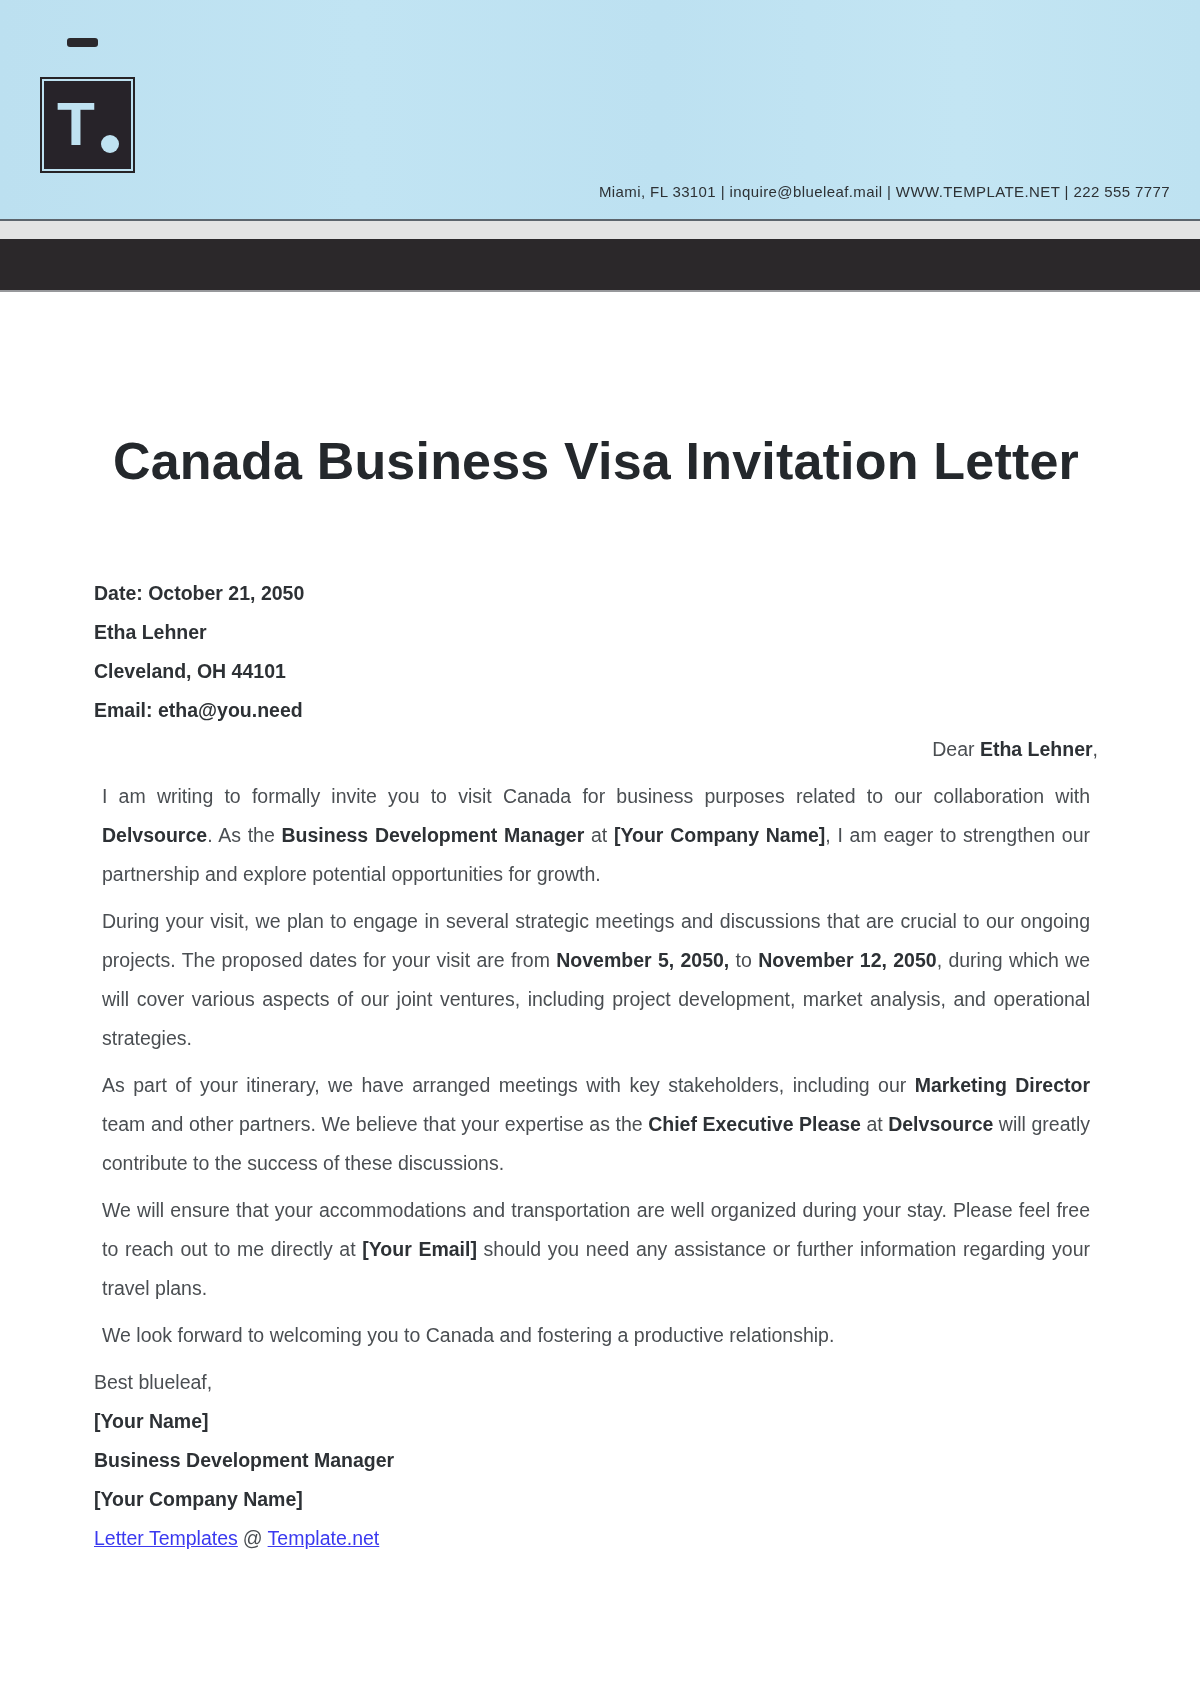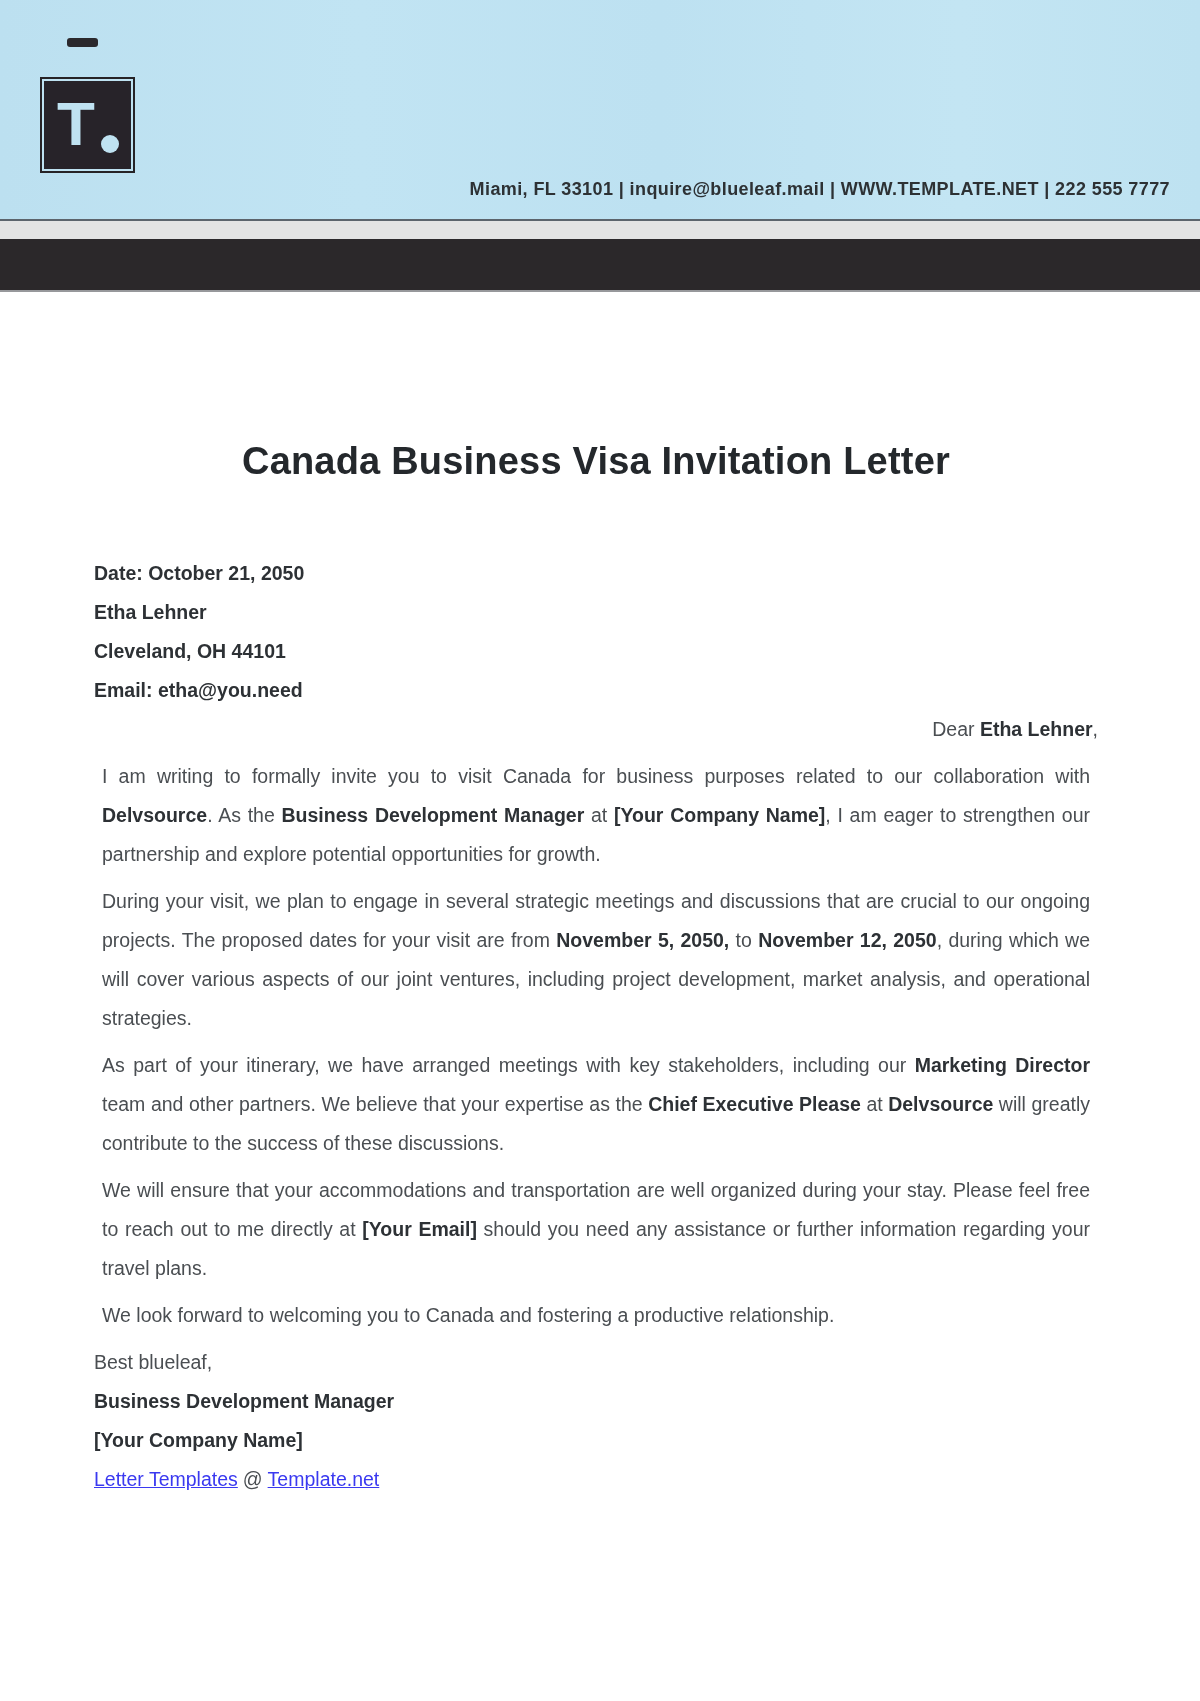--- a/index.html
+++ b/index.html
@@ -27,40 +27,40 @@
   .logo-t{
     position:absolute;left:13px;top:12px;
     font-size:62px;line-height:1;font-weight:800;color:#bfe2f1;
   }
   .logo-dot{
     position:absolute;right:12px;bottom:16px;width:18px;height:18px;
     border-radius:50%;background:#bfe2f1;
   }
   .contact{
     position:absolute;right:30px;bottom:19px;
-    font-size:18px;letter-spacing:0.4px;color:#2d3134;font-weight:700;
+    font-size:15px;letter-spacing:0.4px;color:#2d3134;font-weight:400;
     white-space:nowrap;
   }
   .strip-gray{
     position:absolute;top:221px;left:0;width:1200px;height:18px;background:#e3e3e3;
   }
   .band-dark{
     position:absolute;top:239px;left:0;width:1200px;height:51px;background:#2b282a;
     border-bottom:2px solid #97989b;
   }
   
   .letter{
     position:absolute;top:0;left:94px;width:1004px;
     color:#4a4e52;font-size:19.5px;
   }
   .title{
     margin:436px 0 0 0;padding:0;text-align:center;
-    font-size:38px;line-height:50px;font-weight:700;color:#24282c;letter-spacing:0.2px;
+    font-size:52px;line-height:50px;font-weight:700;color:#24282c;letter-spacing:0.2px;
   }
-  .meta{margin-top:68px;}
+  .meta{margin-top:88px;}
   .line{line-height:39px;}
   .bold-line{font-weight:700;color:#2d3135;}
   .para{line-height:39px;text-align:justify;margin:8px;}
   .para b{font-weight:700;color:#2d3135;}
   .salutation{line-height:39px;text-align:right;}
   .salutation b{font-weight:700;color:#2d3135;}
   .footer{line-height:39px;}
   .flink{text-decoration:underline;cursor:pointer;}
   .at-sep{color:#4a4e52;margin:0 5px;}
 </style>
@@ -93,19 +93,20 @@
 
   <div class="line salutation"><span>Dear </span><b>Etha Lehner</b><span>,</span></div>
 
   <p class="para"><span>I am writing to formally invite you to visit Canada for business purposes related to our collaboration with </span><b>Delvsource</b><span>. As the </span><b>Business Development Manager</b><span> at </span><b>[Your Company Name]</b><span>, I am eager to strengthen our partnership and explore potential opportunities for growth.</span></p>
   <p class="para"><span>During your visit, we plan to engage in several strategic meetings and discussions that are crucial to our ongoing projects. The proposed dates for your visit are from </span><b>November 5, 2050,</b><span> to </span><b>November 12, 2050</b><span>, during which we will cover various aspects of our joint ventures, including project development, market analysis, and operational strategies.</span></p>
   <p class="para"><span>As part of your itinerary, we have arranged meetings with key stakeholders, including our </span><b>Marketing Director</b><span> team and other partners. We believe that your expertise as the </span><b>Chief Executive Please</b><span> at </span><b>Delvsource</b><span> will greatly contribute to the success of these discussions.</span></p>
   <p class="para"><span>We will ensure that your accommodations and transportation are well organized during your stay. Please feel free to reach out to me directly at </span><b>[Your Email]</b><span> should you need any assistance or further information regarding your travel plans.</span></p>
   <p class="para"><span>We look forward to welcoming you to Canada and fostering a productive relationship.</span></p>
 
   <div class="line">Best blueleaf,</div>
+  <div class="line bold-line">[Your Name]</div>
   <div class="line bold-line">Business Development Manager</div>
   <div class="line bold-line">[Your Company Name]</div>
 
   <div class="footer">
     <a class="flink" style="color: rgb(58, 57, 240);">Letter Templates</a><span class="at-sep">@</span><a class="flink" style="color: rgb(58, 57, 240);">Template.net</a>
   </div>
 </div>
 
 </body></html>

